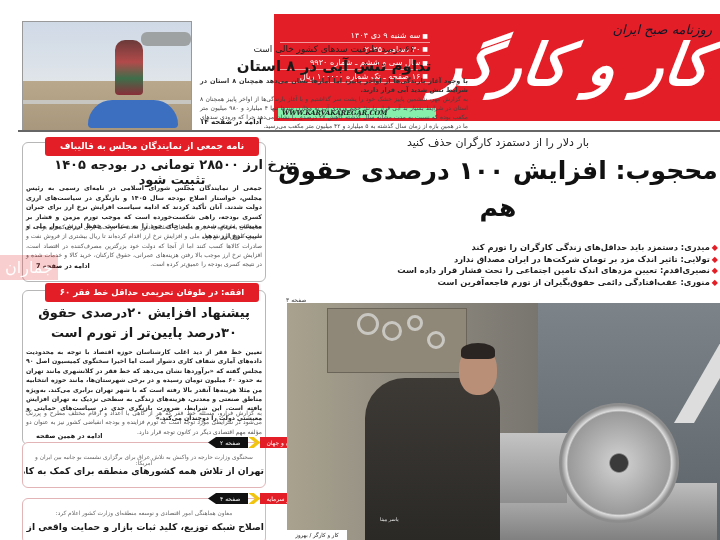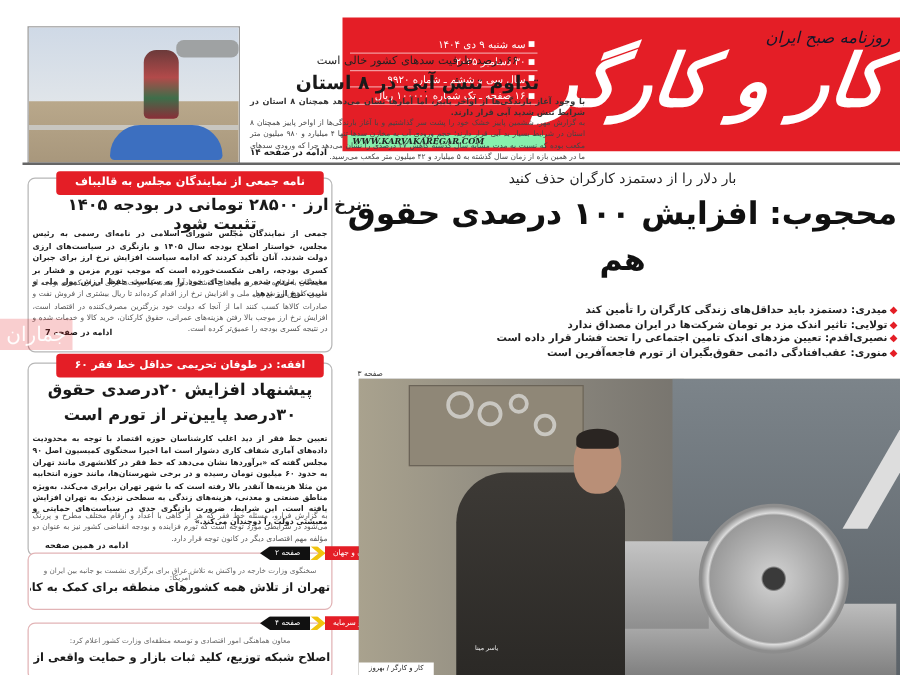--- a/index.html
+++ b/index.html
@@ -164,21 +164,21 @@
   <span class="sec">پول و سرمایه</span>
 </div>
 <div class="abs kick4">معاون هماهنگی امور اقتصادی و توسعه منطقه‌ای وزارت کشور اعلام کرد:</div>
 <div class="abs title4">اصلاح شبکه توزیع، کلید ثبات بازار و حمایت واقعی از سفره مردم</div>
 
 <div class="abs lead-kicker">بار دلار را از دستمزد کارگران حذف کنید</div>
 <div class="abs lead-title">
   <div>محجوب: افزایش ۱۰۰ درصدی حقوق هم</div>
 </div>
 <div class="abs bullets">
-  <div class="bullet"><span class="dia">◆</span><span>میدری: دستمزد باید حداقل‌های زندگی کارگران را تأمین کند</span></div>
+  <div class="bullet"><span class="dia">◆</span><span>میدری: دستمزد باید حداقل‌های زندگی کارگران را تورم کند</span></div>
   <div class="bullet"><span class="dia">◆</span><span>تولایی: تاثیر اندک مزد بر تومان شرکت‌ها در ایران مصداق ندارد</span></div>
   <div class="bullet"><span class="dia">◆</span><span>نصیری‌اقدم: تعیین مزدهای اندک تامین اجتماعی را تحت فشار قرار داده است</span></div>
   <div class="bullet"><span class="dia">◆</span><span>منوری: عقب‌افتادگی دائمی حقوق‌بگیران از تورم فاجعه‌آفرین است</span></div>
 </div>
 <div class="abs page-ref">صفحه ۳</div>
 
 <div class="abs main-photo">
   <div class="mp-wall"></div>
   <div class="mp-right"></div>
   <div class="mp-board"></div>

